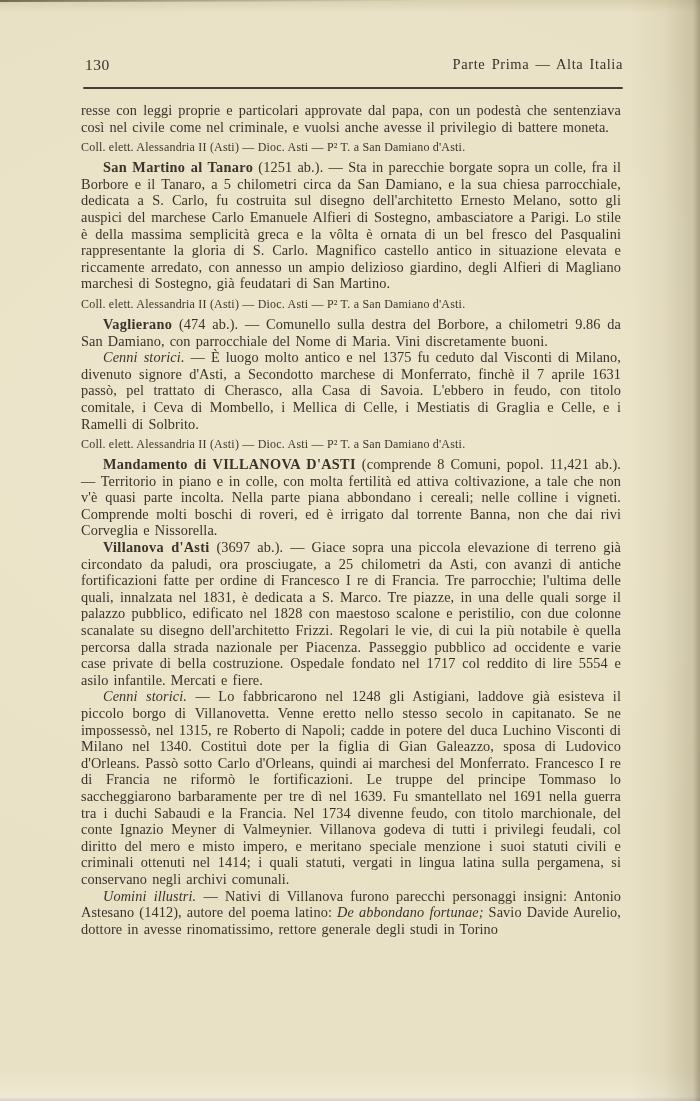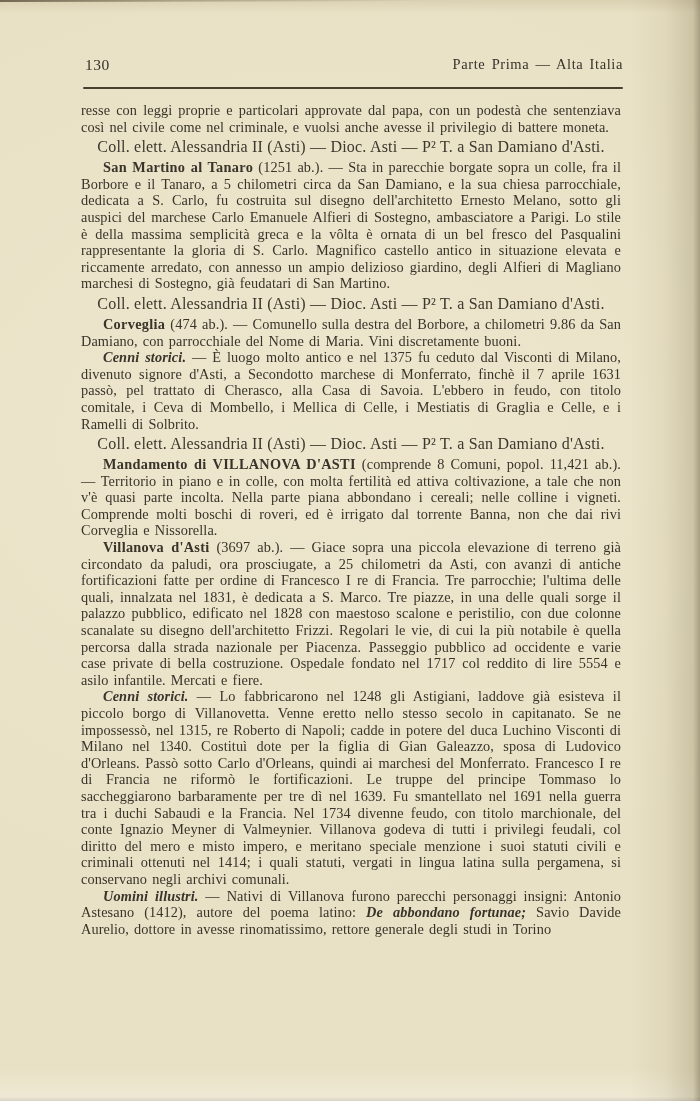--- a/index.html
+++ b/index.html
@@ -68,49 +68,49 @@
     line-height: 16.6px;
     text-align: justify;
     text-indent: 0;
     word-spacing: 1.4px;
     letter-spacing: 0.1px;
     hyphens: auto;
     -webkit-hyphens: auto;
   }
   p.body.indent { text-indent: 22px; }
   p.footnote {
-    font-size: 16px;
+    font-size: 12px;
     line-height: 14px;
-    text-align: center;
+    text-align: left;
     margin: 5px 0 5px 0;
     letter-spacing: 0.2px;
     color: #3d372d;
   }
   .b { font-weight: bold; letter-spacing: 0.3px; margin-top: 12px; }
-  .i { font-style: italic; font-weight: bold; }
+  .i { font-style: italic; }
 </style>
 </head>
 <body>
 
 <div class="scan-page">
   <div class="top-edge-line"></div>
 
   <div class="running-head">
     <span class="page-number">130</span>
     <span class="head-title">Parte Prima — Alta Italia</span>
   </div>
 
   <div class="head-rule"></div>
 
   <div class="text-block">
       <p class="body"><span>resse con leggi proprie e particolari approvate dal papa, con un podestà che sentenziava così nel civile come nel criminale, e vuolsi anche avesse il privilegio di battere moneta.</span></p>
       <p class="footnote"><span>Coll. elett. Alessandria II (Asti) — Dioc. Asti — P² T. a San Damiano d'Asti.</span></p>
       <p class="body indent"><span class="b">San Martino al Tanaro</span><span> (1251 ab.). — Sta in parecchie borgate sopra un colle, fra il Borbore e il Tanaro, a 5 chilometri circa da San Damiano, e la sua chiesa parrocchiale, dedicata a S. Carlo, fu costruita sul disegno dell'architetto Ernesto Melano, sotto gli auspici del marchese Carlo Emanuele Alfieri di Sostegno, ambasciatore a Parigi. Lo stile è della massima semplicità greca e la vôlta è ornata di un bel fresco del Pasqualini rappresentante la gloria di S. Carlo. Magnifico castello antico in situazione elevata e riccamente arredato, con annesso un ampio delizioso giardino, degli Alfieri di Magliano marchesi di Sostegno, già feudatari di San Martino.</span></p>
       <p class="footnote"><span>Coll. elett. Alessandria II (Asti) — Dioc. Asti — P² T. a San Damiano d'Asti.</span></p>
-      <p class="body indent"><span class="b">Corveglia</span><span> (474 ab.). — Comunello sulla destra del Borbore, a chilometri 9.86 da San Damiano, con parrocchiale del Nome di Maria. Vini discretamente buoni.</span></p>
+      <p class="body indent"><span class="b">Vaglierano</span><span> (474 ab.). — Comunello sulla destra del Borbore, a chilometri 9.86 da San Damiano, con parrocchiale del Nome di Maria. Vini discretamente buoni.</span></p>
       <p class="body indent"><span class="i">Cenni storici.</span><span> — È luogo molto antico e nel 1375 fu ceduto dal Visconti di Milano, divenuto signore d'Asti, a Secondotto marchese di Monferrato, finchè il 7 aprile 1631 passò, pel trattato di Cherasco, alla Casa di Savoia. L'ebbero in feudo, con titolo comitale, i Ceva di Mombello, i Mellica di Celle, i Mestiatis di Graglia e Celle, e i Ramelli di Solbrito.</span></p>
       <p class="footnote"><span>Coll. elett. Alessandria II (Asti) — Dioc. Asti — P² T. a San Damiano d'Asti.</span></p>
       <p class="body indent"><span class="b">Mandamento di VILLANOVA D'ASTI</span><span> (comprende 8 Comuni, popol. 11,421 ab.). — Territorio in piano e in colle, con molta fertilità ed attiva coltivazione, a tale che non v'è quasi parte incolta. Nella parte piana abbondano i cereali; nelle colline i vigneti. Comprende molti boschi di roveri, ed è irrigato dal torrente Banna, non che dai rivi Corveglia e Nissorella.</span></p>
       <p class="body indent"><span class="b">Villanova d'Asti</span><span> (3697 ab.). — Giace sopra una piccola elevazione di terreno già circondato da paludi, ora prosciugate, a 25 chilometri da Asti, con avanzi di antiche fortificazioni fatte per ordine di Francesco I re di Francia. Tre parrocchie; l'ultima delle quali, innalzata nel 1831, è dedicata a S. Marco. Tre piazze, in una delle quali sorge il palazzo pubblico, edificato nel 1828 con maestoso scalone e peristilio, con due colonne scanalate su disegno dell'architetto Frizzi. Regolari le vie, di cui la più notabile è quella percorsa dalla strada nazionale per Piacenza. Passeggio pubblico ad occidente e varie case private di bella costruzione. Ospedale fondato nel 1717 col reddito di lire 5554 e asilo infantile. Mercati e fiere.</span></p>
       <p class="body indent"><span class="i">Cenni storici.</span><span> — Lo fabbricarono nel 1248 gli Astigiani, laddove già esisteva il piccolo borgo di Villanovetta. Venne eretto nello stesso secolo in capitanato. Se ne impossessò, nel 1315, re Roberto di Napoli; cadde in potere del duca Luchino Visconti di Milano nel 1340. Costituì dote per la figlia di Gian Galeazzo, sposa di Ludovico d'Orleans. Passò sotto Carlo d'Orleans, quindi ai marchesi del Monferrato. Francesco I re di Francia ne riformò le fortificazioni. Le truppe del principe Tommaso lo saccheggiarono barbaramente per tre dì nel 1639. Fu smantellato nel 1691 nella guerra tra i duchi Sabaudi e la Francia. Nel 1734 divenne feudo, con titolo marchionale, del conte Ignazio Meyner di Valmeynier. Villanova godeva di tutti i privilegi feudali, col diritto del mero e misto impero, e meritano speciale menzione i suoi statuti civili e criminali ottenuti nel 1414; i quali statuti, vergati in lingua latina sulla pergamena, si conservano negli archivi comunali.</span></p>
       <p class="body indent"><span class="i">Uomini illustri.</span><span> — Nativi di Villanova furono parecchi personaggi insigni: Antonio Astesano (1412), autore del poema latino: </span><span class="i">De abbondano fortunae;</span><span> Savio Davide Aurelio, dottore in avesse rinomatissimo, rettore generale degli studi in Torino</span></p>
     </div>
 </div>
 
 </body></html>

